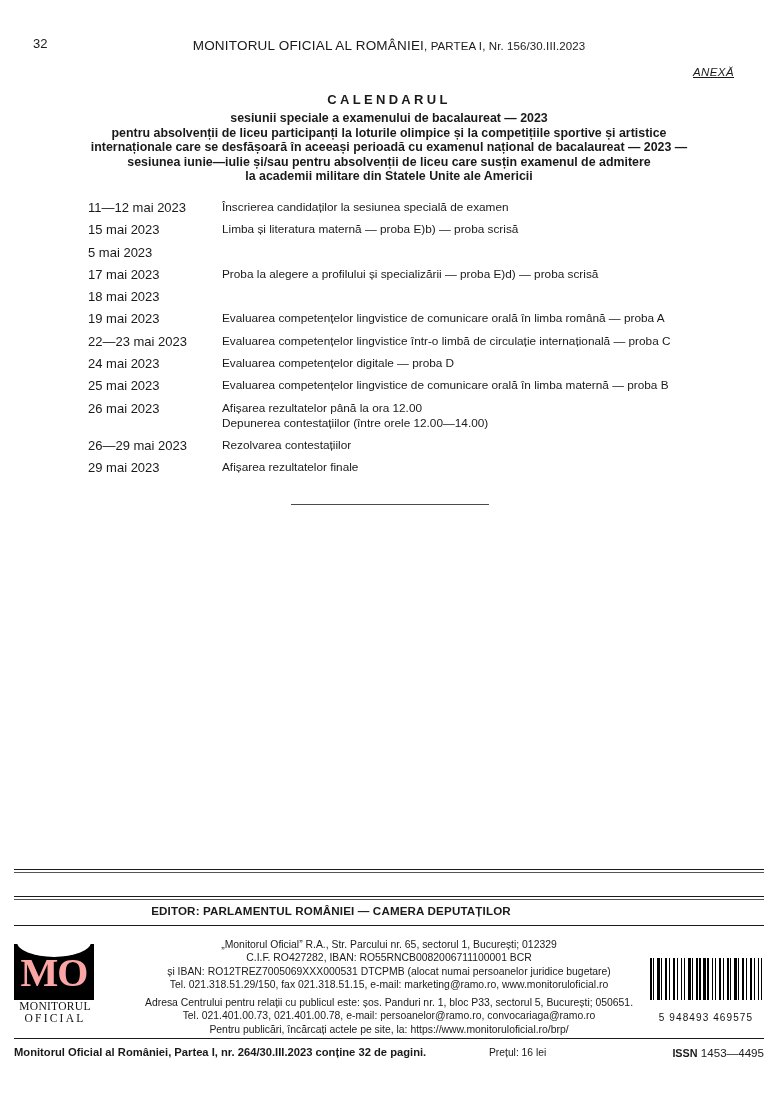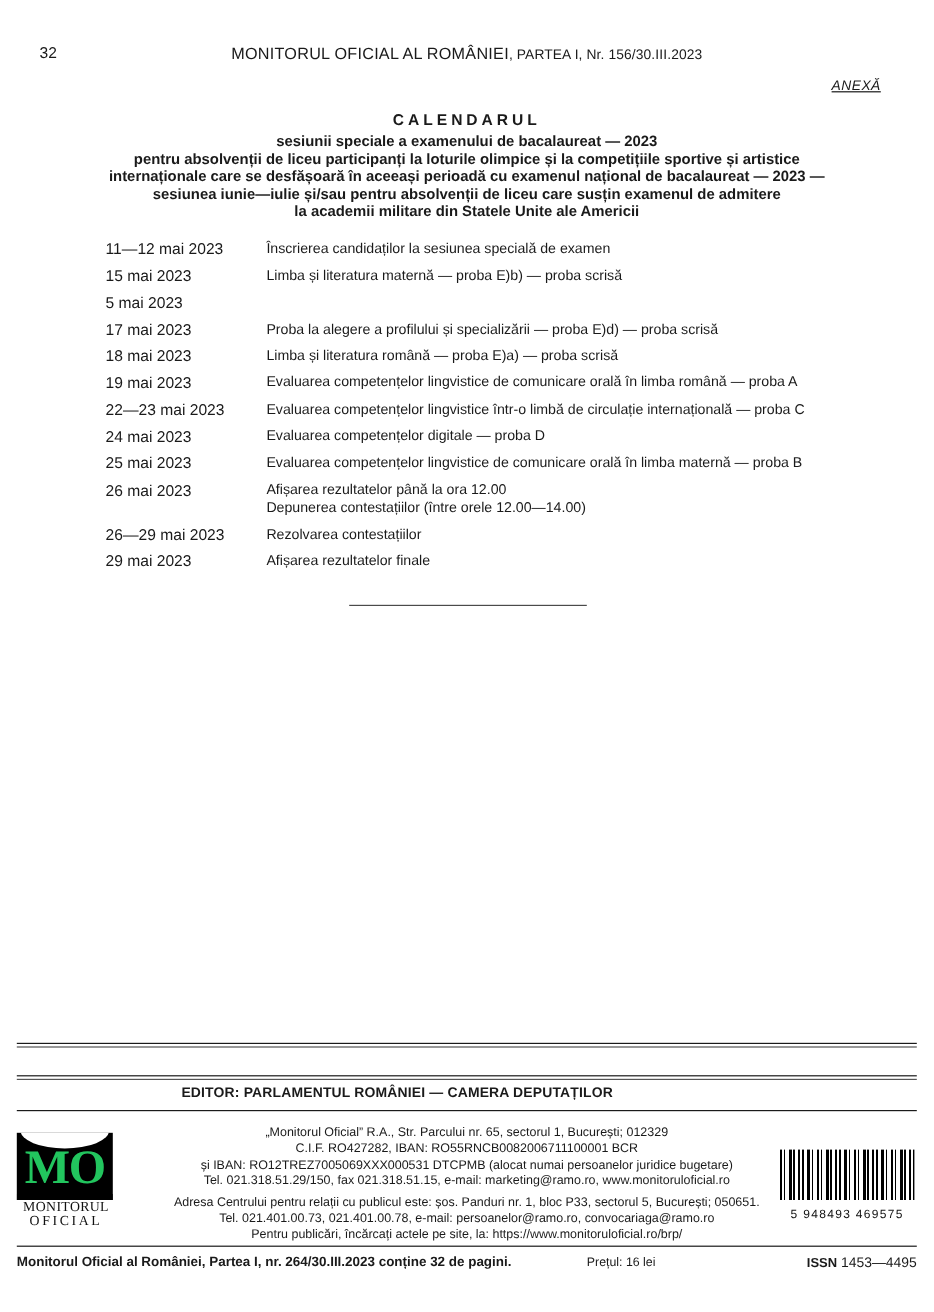--- a/index.html
+++ b/index.html
@@ -190,21 +190,21 @@
     height: 30px;
     background: #fff;
     border-radius: 50%;
   }
   .logo-mark .mo {
     position: absolute;
     left: 0;
     top: 8px;
     width: 80px;
     text-align: center;
-    color: #22c55e;
+    color: #fca5a5;
     font-family: "Liberation Serif", serif;
     font-size: 40px;
     font-weight: bold;
     line-height: 42px;
     letter-spacing: -1px;
   }
   .logo-mark .base {
     position: absolute;
     bottom: 0;
     left: 0;
@@ -238,21 +238,21 @@
       #000 3.2px, #000 4.4px, #fff 4.4px, #fff 7.2px,
       #000 7.2px, #000 9.8px, #fff 9.8px, #fff 11.2px,
       #000 11.2px, #000 12.4px, #fff 12.4px, #fff 15.4px
     );
   }
   .barcode-num {
     font-family: "Liberation Sans", sans-serif;
     font-size: 10px;
     letter-spacing: 1.1px;
     text-align: center;
-    margin-top: 7px;
+    margin-top: 12px;
     color: #111;
   }
 
   
   .bottom-rule {
     position: absolute;
     left: 14px;
     top: 1038px;
     width: 750px;
     height: 0;
@@ -326,23 +326,20 @@
       <div class="cal-date">5 mai 2023</div>
     </div>
     <div class="cal-row">
       <div class="cal-date">17 mai 2023</div>
       <div class="cal-desc">
         <span class="ln">Proba la alegere a profilului și specializării — proba E)d) — proba scrisă</span>
       </div>
     </div>
     <div class="cal-row">
       <div class="cal-date">18 mai 2023</div>
-      <div class="cal-desc">
-        <span class="ln">Limba și literatura română — proba E)a) — proba scrisă</span>
-      </div>
     </div>
     <div class="cal-row">
       <div class="cal-date">19 mai 2023</div>
       <div class="cal-desc">
         <span class="ln">Evaluarea competențelor lingvistice de comunicare orală în limba română — proba A</span>
       </div>
     </div>
     <div class="cal-row">
       <div class="cal-date">22—23 mai 2023</div>
       <div class="cal-desc">

